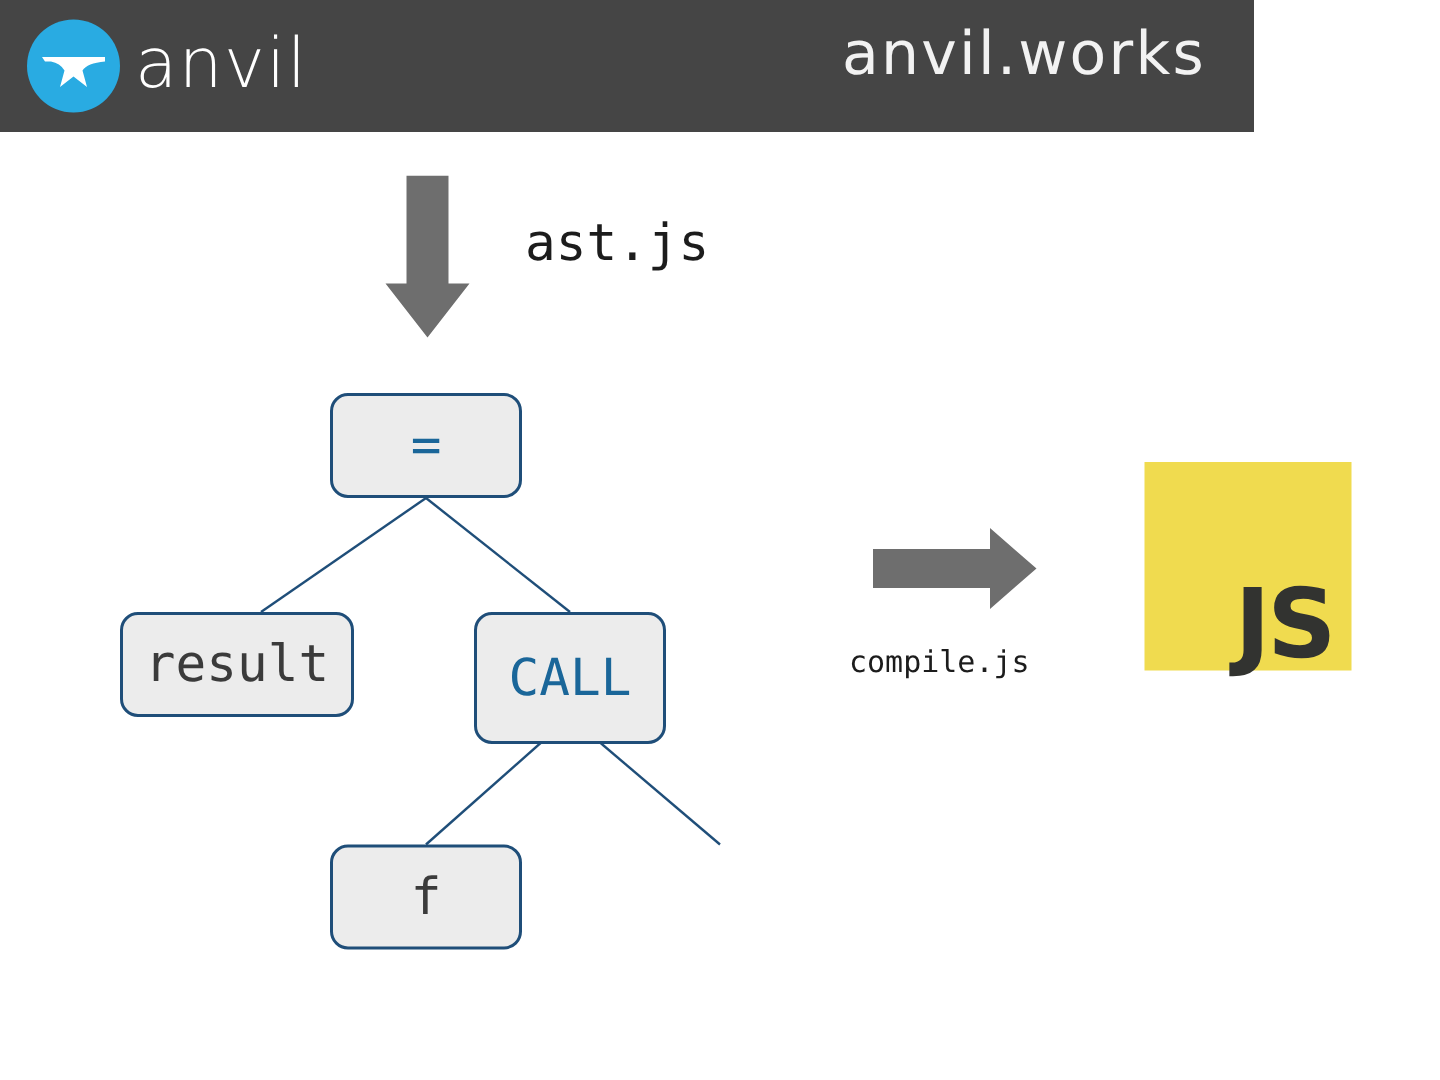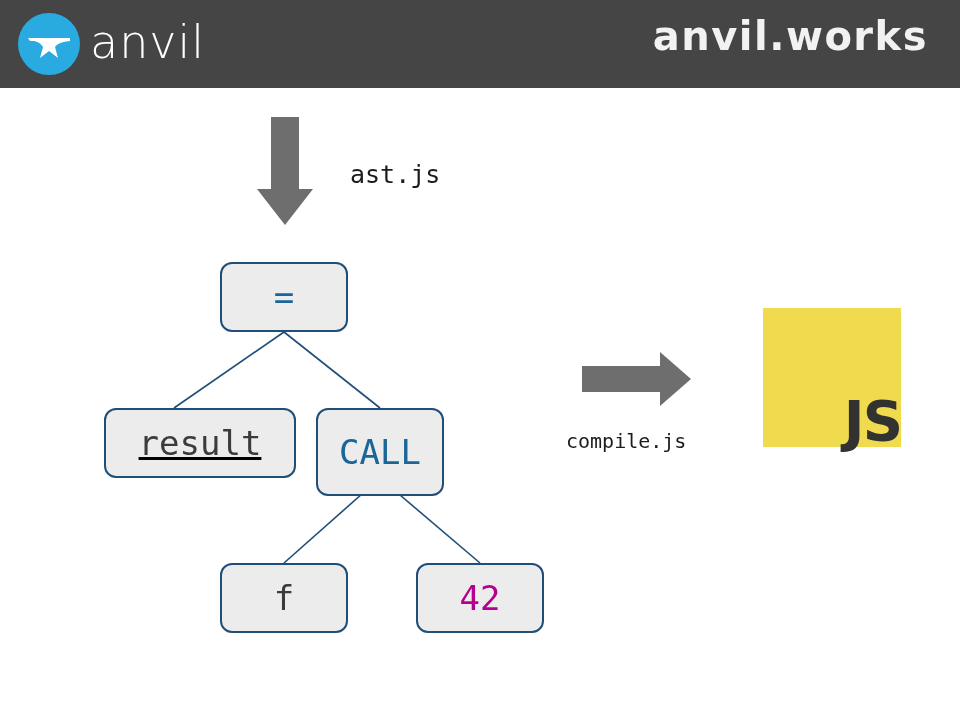--- a/index.html
+++ b/index.html
@@ -14,21 +14,21 @@
     font-family: "Liberation Sans", sans-serif;
     overflow: hidden;
     position: relative;
   }
 
   
   .header {
     position: absolute;
     left: 0;
     top: 0;
-    width: 960px;
+    width: 836px;
     height: 88px;
     background: #454545;
   }
   .brand {
     position: absolute;
     left: 18px;
     top: 12px;
     display: flex;
     align-items: center;
     height: 64px;
@@ -53,21 +53,21 @@
     font-family: "DejaVu Sans", sans-serif;
     line-height: 1;
     padding-bottom: 4px;
   }
   .header-right {
     position: absolute;
     right: 32px;
     top: 16px;
     color: #f2f2f2;
     font-size: 40px;
-    font-weight: 700;
+    font-weight: 400;
     letter-spacing: 1.5px;
     font-family: "DejaVu Sans", sans-serif;
     line-height: 1;
   }
 
   
   .canvas {
     position: absolute;
     left: 0;
     top: 88px;
@@ -91,21 +91,21 @@
     border-radius: 12px;
     display: flex;
     align-items: center;
     justify-content: center;
     box-sizing: border-box;
     font-family: "DejaVu Sans Mono", monospace;
     font-size: 34px;
     line-height: 1;
   }
   .node.op      { left: 220px; top: 174px; width: 128px; height: 70px; }
-  .node.result  { left:  104px; top: 320px; width: 192px; height: 70px; text-decoration: underline; }
+  .node.result  { left:  80px; top: 320px; width: 156px; height: 70px; }
   .node.call    { left: 316px; top: 320px; width: 128px; height: 88px; }
   .node.fn      { left: 220px; top: 475px; width: 128px; height: 70px; }
   .node.num     { left: 416px; top: 475px; width: 128px; height: 70px; }
 
   .t-dark   { color: #3b3b3b; }
   .t-blue   { color: #1a6699; }
   .t-purple { color: #b5008f; }
 
   
   .arrow { position: absolute; }
@@ -113,39 +113,39 @@
   .arrow-right { left: 582px; top: 263px; }
 
   
   .code-label {
     position: absolute;
     font-family: "DejaVu Sans Mono", monospace;
     color: #1c1c1c;
     line-height: 1;
     white-space: nowrap;
   }
-  .label-ast     { left: 350px; top: 74px;  font-size: 25px; }
+  .label-ast     { left: 350px; top: 57px;  font-size: 34px; }
   .label-compile { left: 566px; top: 343px; font-size: 20px; }
 
   
   .js-logo {
     position: absolute;
     left: 763px;
     top: 220px;
     width: 138px;
     height: 139px;
     background: #f0db4f;
   }
   .js-logo .js-text {
     position: absolute;
-    right: 0;
+    right: 12px;
     bottom: -2px;
     color: #323330;
     font-family: "DejaVu Sans", sans-serif;
-    font-size: 56px;
+    font-size: 64px;
     font-weight: bold;
     letter-spacing: -2px;
     line-height: 1;
   }
 </style>
 </head>
 <body>
 
 <div class="header">
 
@@ -193,21 +193,18 @@
   </div>
 
   <div class="node call">
     <span class="t-blue">CALL</span>
   </div>
 
   <div class="node fn">
     <span class="t-dark">f</span>
   </div>
 
-  <div class="node num">
-    <span class="t-purple">42</span>
-  </div>
 
   <div class="js-logo">
     <span class="js-text">JS</span>
   </div>
 
 </div>
 
 </body></html>

